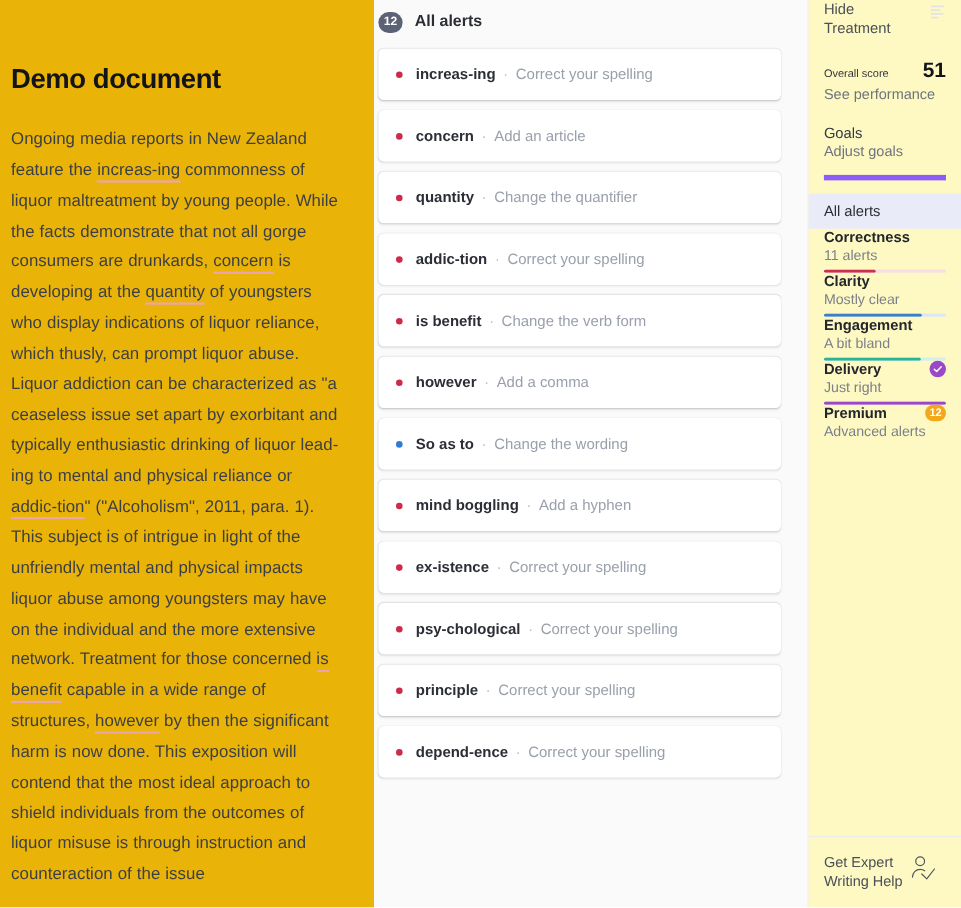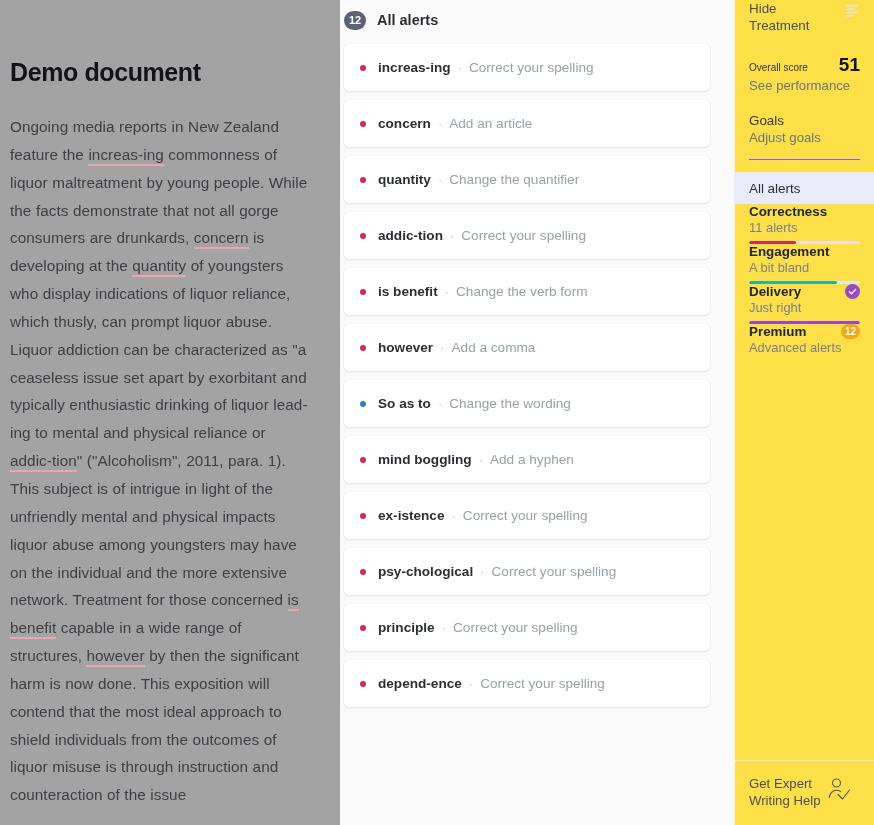--- a/index.html
+++ b/index.html
@@ -8,21 +8,21 @@
     font-family: "Liberation Sans", sans-serif;
     background: #ffffff;
     overflow: hidden;
   }
   #app { display: flex; width: 874px; height: 825px; }
 
   
   .doc-pane {
     width: 340px;
     height: 825px;
-    background: #a3a3a3;
+    background: #eab308;
     padding: 58px 30px 0 10px;
     overflow: hidden;
     position: relative;
   }
   .doc-title {
     font-size: 25px;
     font-weight: 700;
     color: #13141a;
     letter-spacing: -0.4px;
     margin-bottom: 26px;
@@ -104,21 +104,21 @@
   .alert-action {
     font-size: 13.6px;
     color: #9aa0ab;
     white-space: nowrap;
   }
 
   
   .sidebar {
     width: 140px;
     height: 825px;
-    background: #fde047;
+    background: #fef9c3;
     border-left: 1px solid #f0f0f2;
     padding: 0 0 0 0;
     position: relative;
     display: flex;
     flex-direction: column;
   }
   .sb-inner { padding: 0 14px; }
 
   .hide-assistant {
     display: flex;
@@ -138,21 +138,21 @@
   .score-block { margin-top: 10px; cursor: pointer; }
   .score-row {
     display: flex;
     align-items: baseline;
     justify-content: space-between;
   }
   .score-label { font-size: 10px; color: #33363d; }
   .score-value { font-size: 19px; font-weight: 700; color: #13141a; }
   .score-sub { font-size: 13.2px; color: #6f747d; margin-top: 2px; }
 
-  .goals-block { margin-top: 20px; cursor: pointer; padding-bottom: 14px; border-bottom: 1px solid #8b5cf6; }
+  .goals-block { margin-top: 20px; cursor: pointer; padding-bottom: 14px; border-bottom: 5px solid #8b5cf6; }
   .goals-title { font-size: 13.4px; color: #33363d; }
   .goals-sub { font-size: 13.2px; color: #6f747d; margin-top: 2px; }
 
   .all-alerts-row {
     margin-top: 12px;
     background: #e9ecf8;
     padding: 7px 14px;
     cursor: pointer;
   }
   .all-alerts-label { font-size: 13.4px; color: #2b2e35; }
@@ -334,20 +334,29 @@
     </div>
 
     <div class="sb-inner" id="metrics">
         <div class="metric">
           <div class="metric-head">
             <span class="metric-name">Correctness</span>
           </div>
           <div class="metric-sub">11 alerts</div>
           <div class="metric-bar" style="background: rgb(246, 223, 227);">
             <div class="metric-fill" style="width: 42%; background: rgb(201, 48, 79);"></div>
+          </div>
+        </div>
+        <div class="metric">
+          <div class="metric-head">
+            <span class="metric-name">Clarity</span>
+          </div>
+          <div class="metric-sub">Mostly clear</div>
+          <div class="metric-bar" style="background: rgb(219, 231, 245);">
+            <div class="metric-fill" style="width: 80%; background: rgb(60, 126, 199);"></div>
           </div>
         </div>
         <div class="metric">
           <div class="metric-head">
             <span class="metric-name">Engagement</span>
           </div>
           <div class="metric-sub">A bit bland</div>
           <div class="metric-bar" style="background: rgb(211, 240, 233);">
             <div class="metric-fill" style="width: 79%; background: rgb(43, 179, 150);"></div>
           </div>

